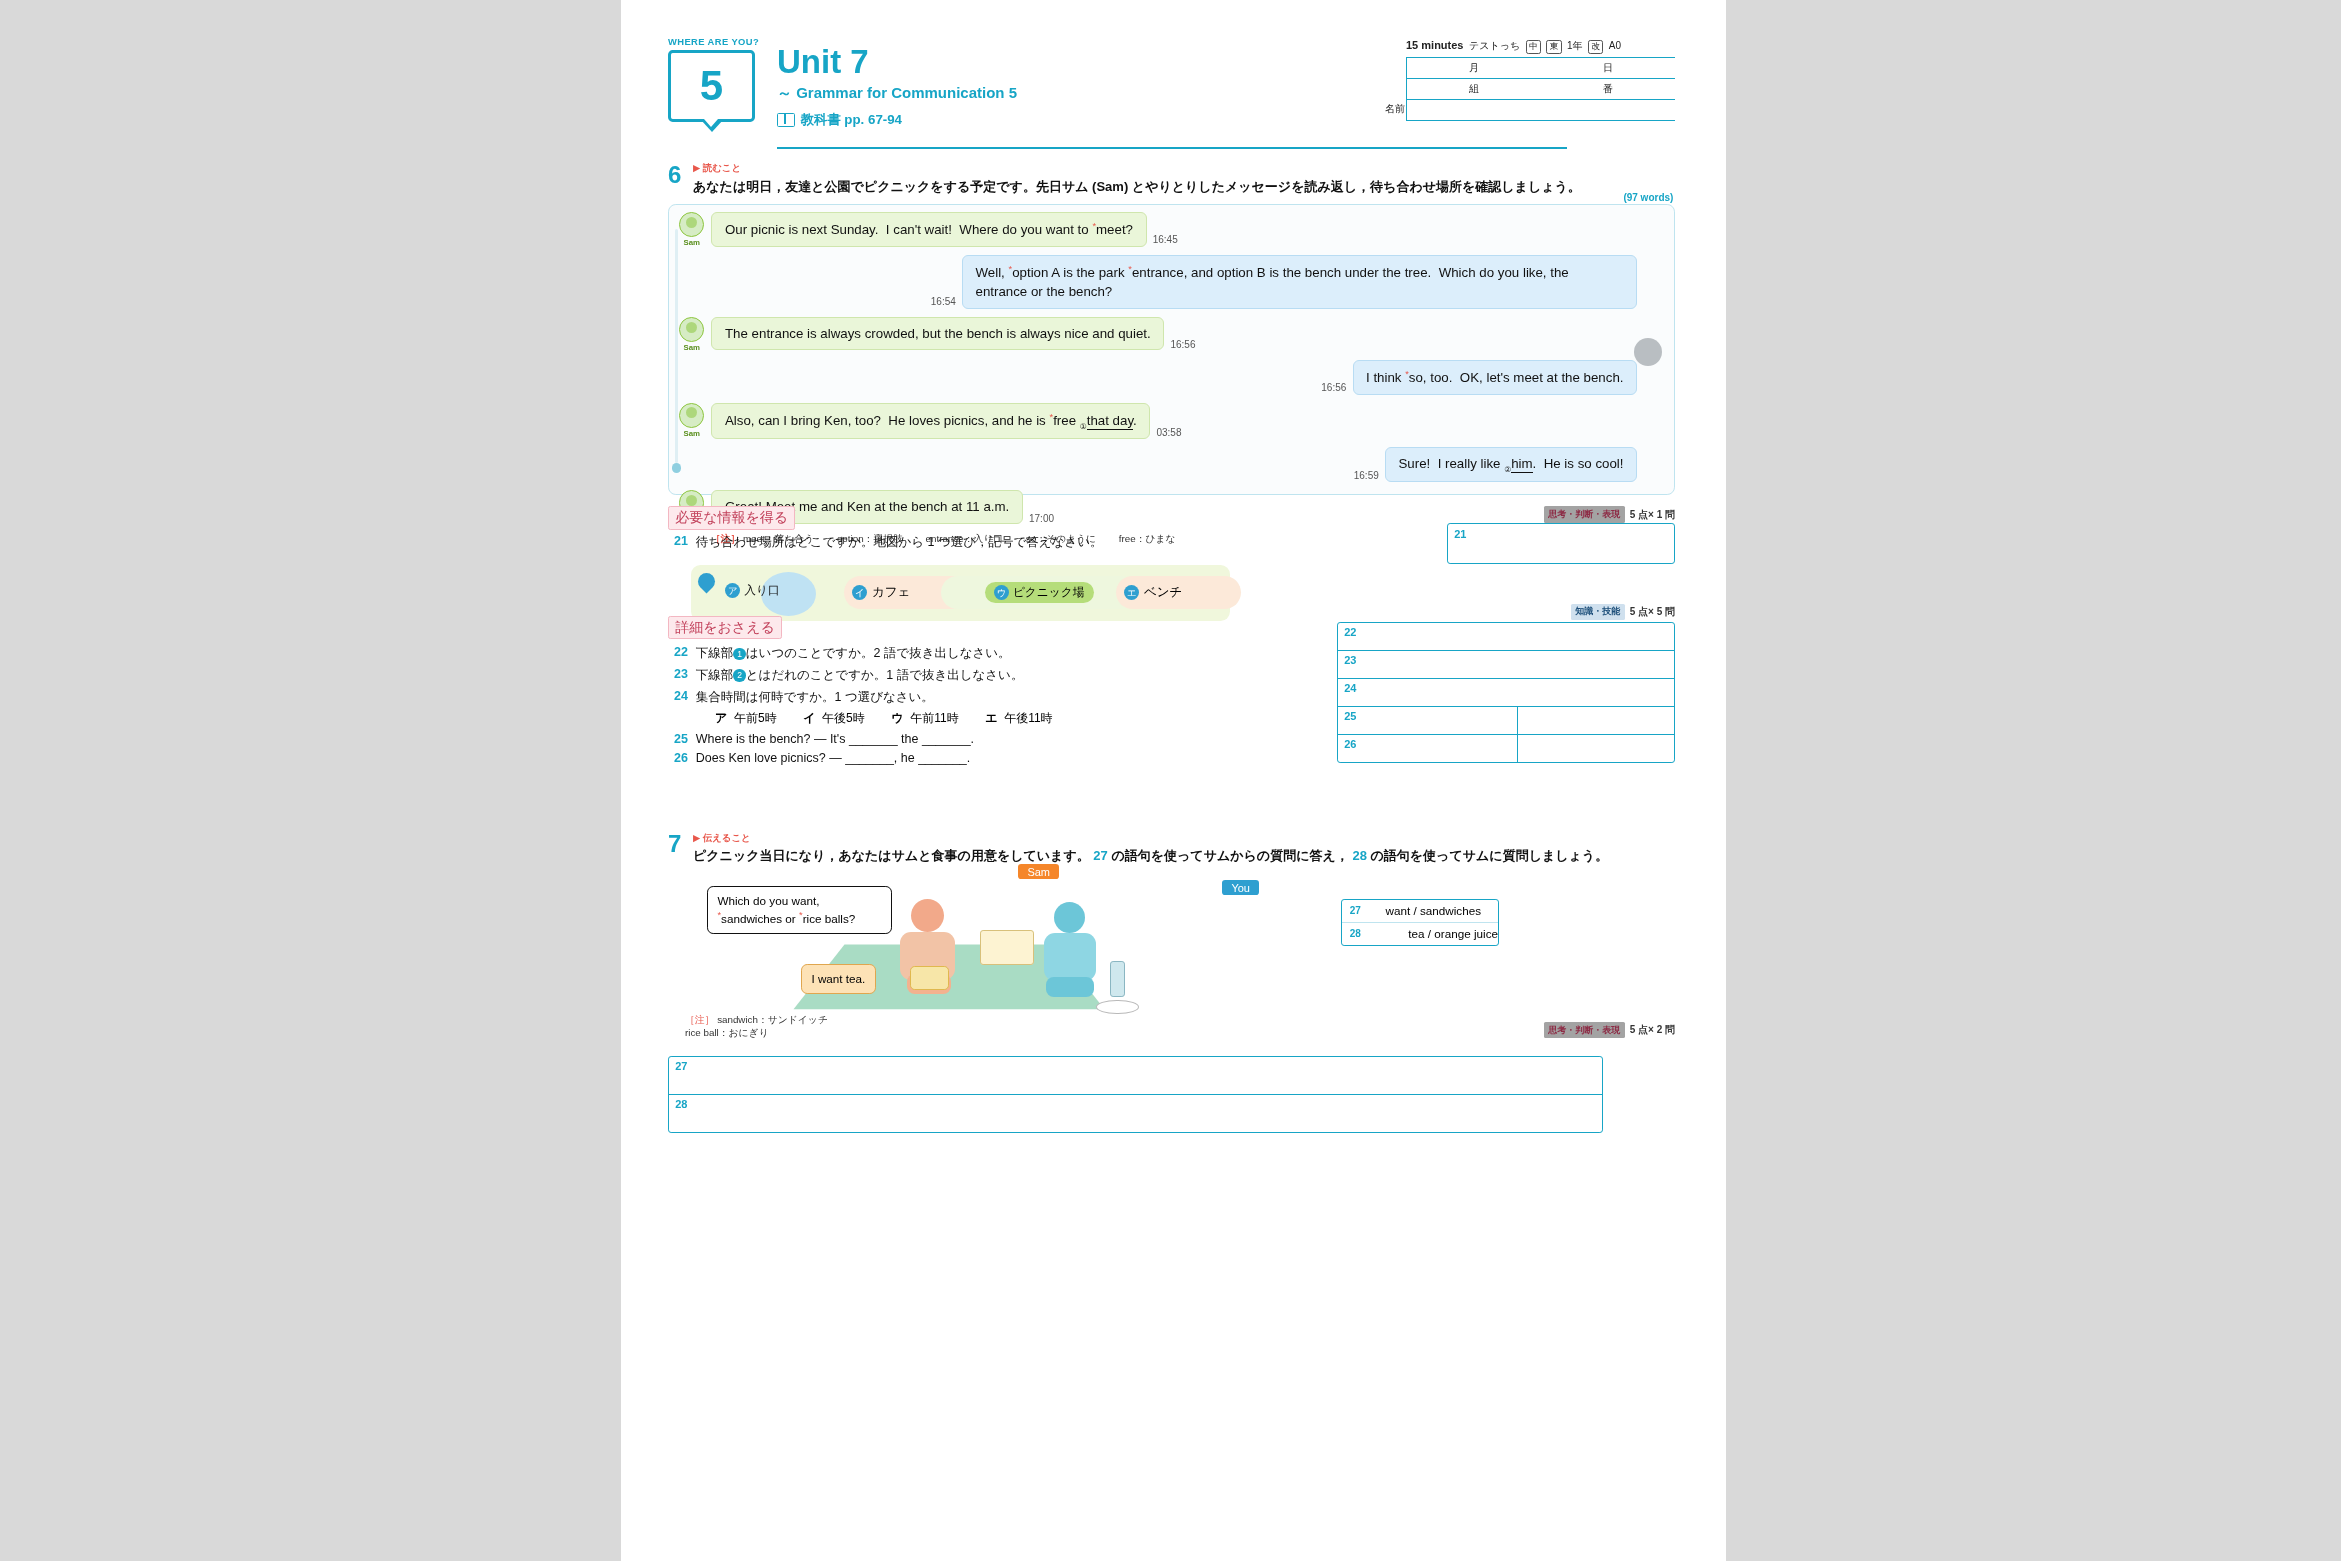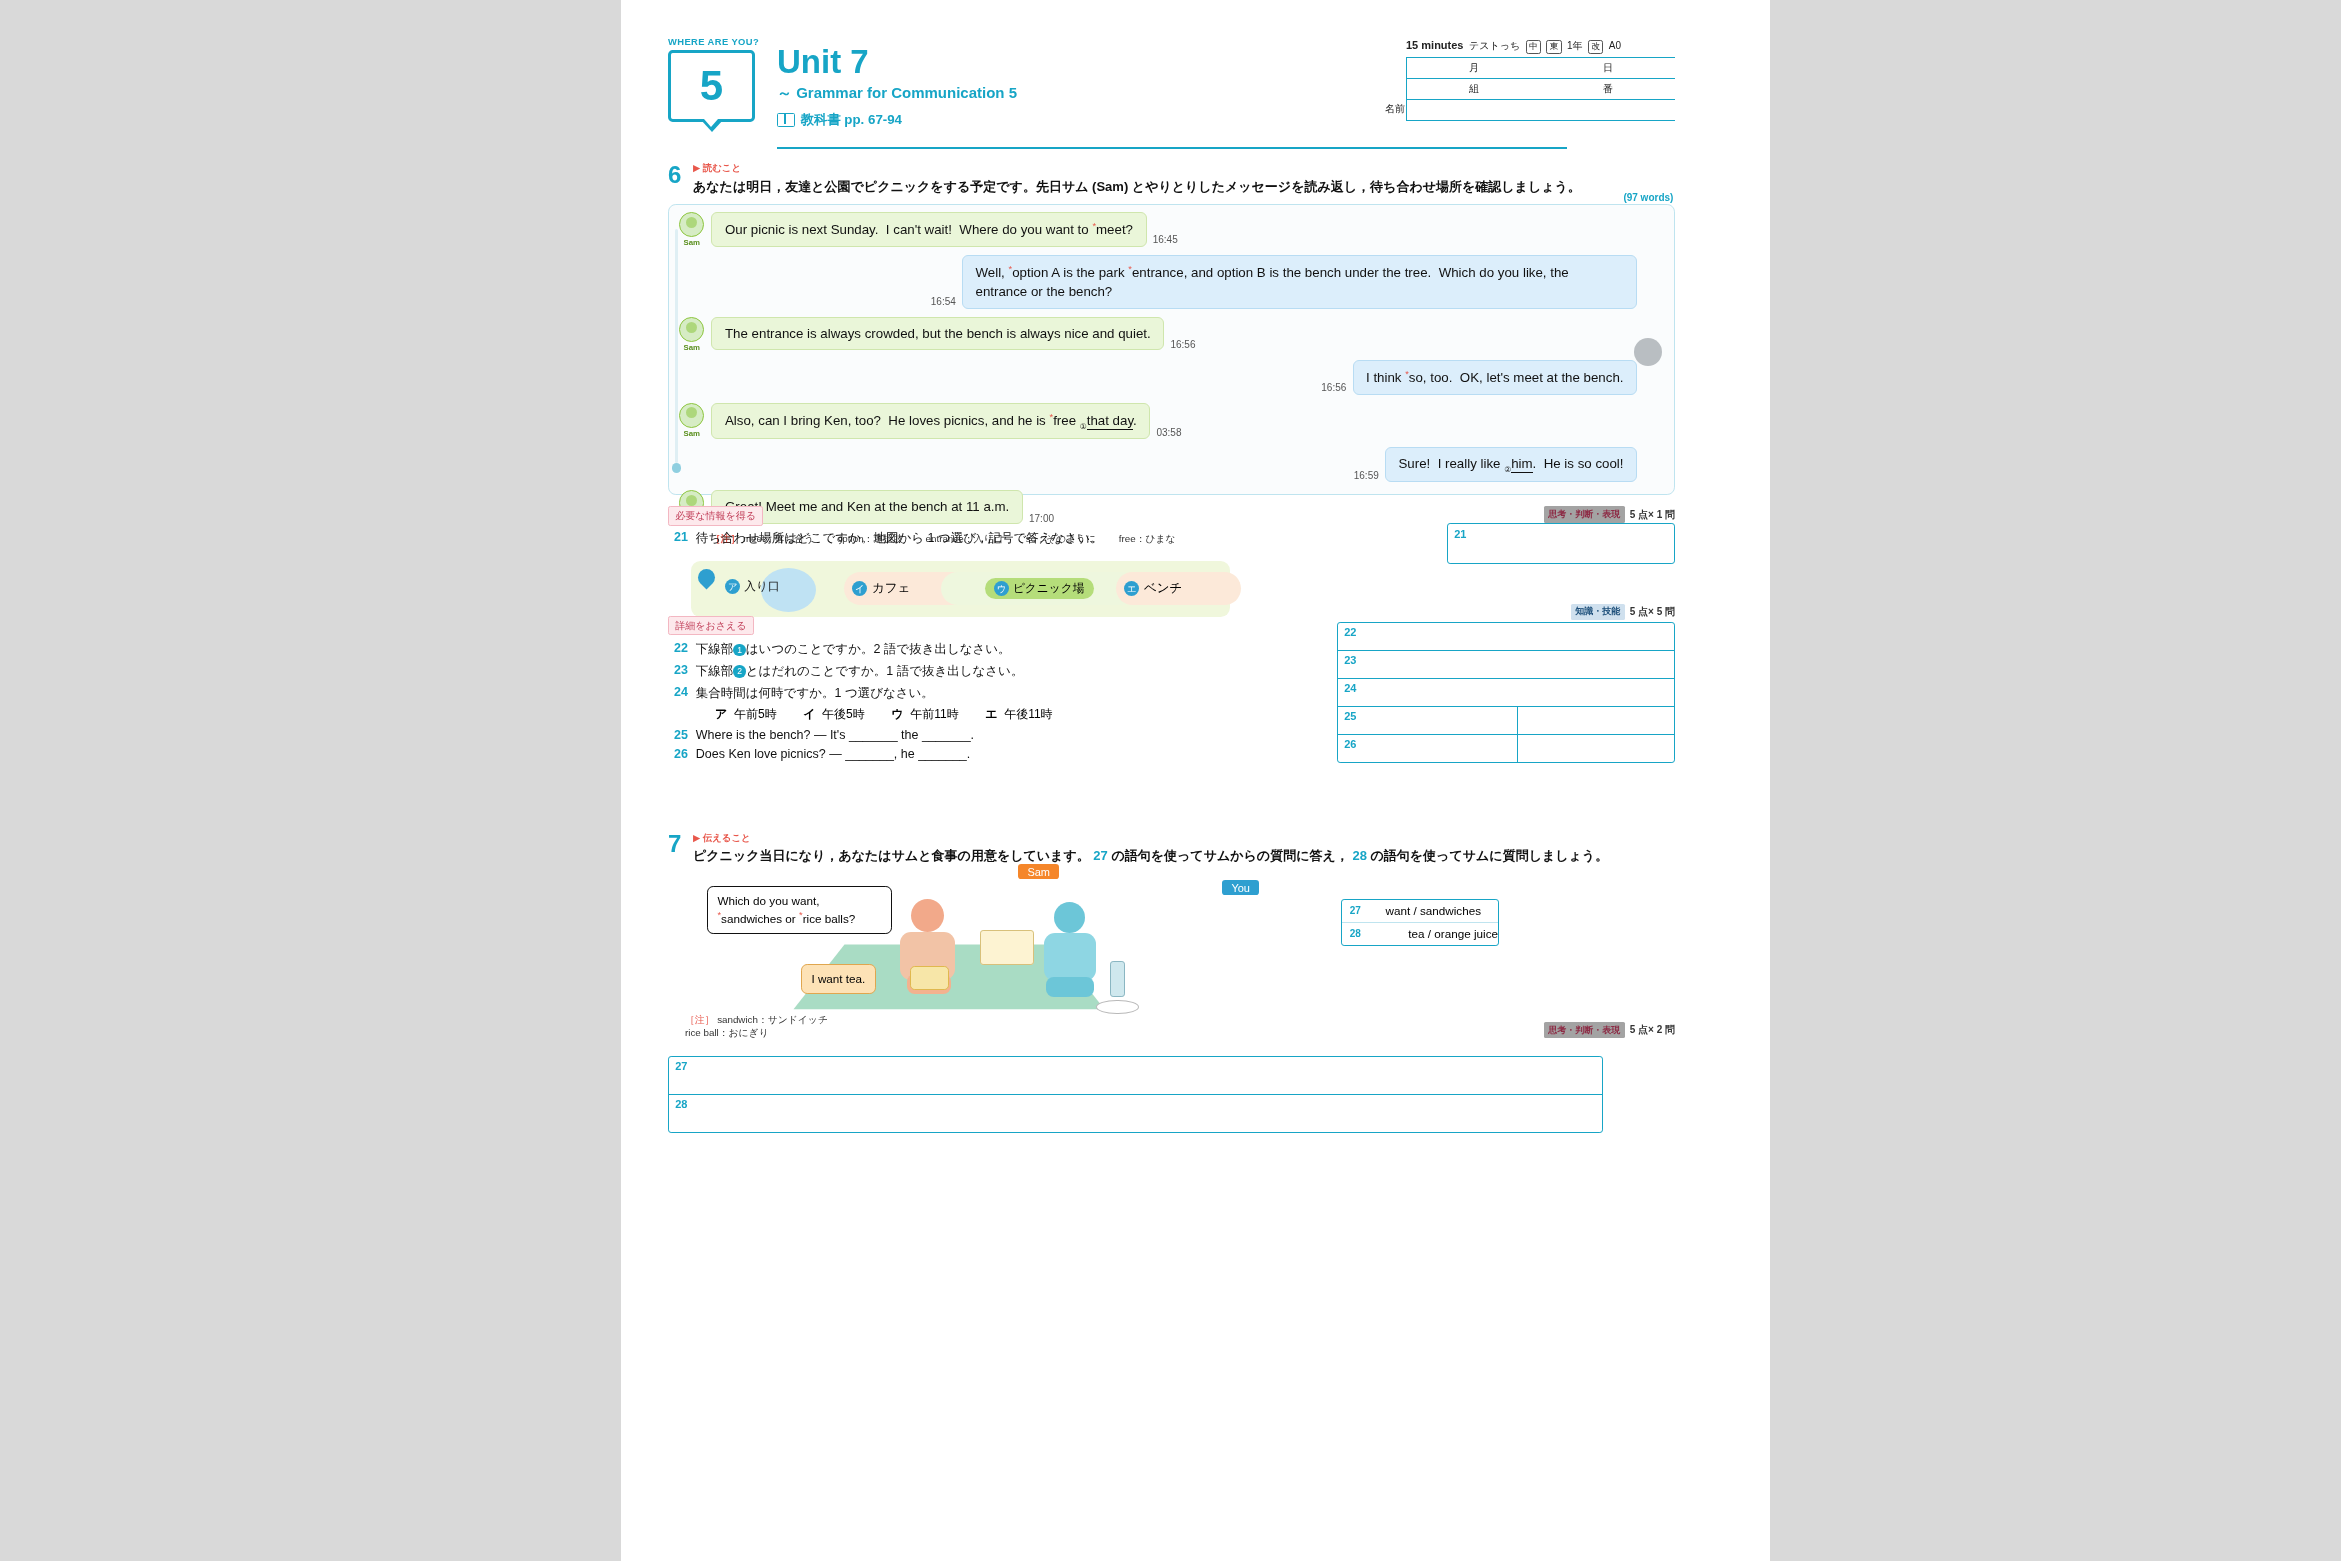--- a/index.html
+++ b/index.html
@@ -1,18 +1,18 @@
 <!DOCTYPE html>
 <html style="font-size:12.5px"><head>
 <meta charset="utf-8">
 <style>
   html,body{margin:0;padding:0;background:#d9d9d9;}
   body{font-family:"Liberation Sans","DejaVu Sans",sans-serif;}
   .page{position:relative;width:2342px;height:1561px;background:#d9d9d9;overflow:hidden;}
-  .sheet{position:absolute;left:621px;top:0;width:1105px;height:1561px;background:#ffffff;padding-left:44px;}
+  .sheet{position:absolute;left:621px;top:0;width:1105px;height:1561px;background:#ffffff;}
   .inner{position:absolute;left:47px;top:28px;width:1007px;}
 
   
   .hdr{position:relative;height:125px;}
   .badge-wrap{position:absolute;left:0;top:7.8px;width:94px;}
   .where{font-size:9.4px;font-weight:bold;color:#17a5c6;letter-spacing:0.4px;}
   .badge{margin-top:3.1px;width:81px;height:66px;border:3.1px solid #17a5c6;border-radius:4.7px;display:flex;align-items:center;justify-content:center;position:relative;}
   .badge span{font-size:42px;font-weight:bold;color:#17a5c6;line-height:1;}
   .badge:after{content:"";position:absolute;bottom:-13.3px;left:30px;width:0;height:0;border-left:11px solid transparent;border-right:11px solid transparent;border-top:12.5px solid #17a5c6;}
   .badge:before{content:"";position:absolute;bottom:-8.6px;left:33px;width:0;height:0;border-left:7.8px solid transparent;border-right:7.8px solid transparent;border-top:8.6px solid #fff;z-index:2;}
@@ -58,21 +58,21 @@
   .bub.r{background:#dceefb;border:0.8px solid #b8dcf3;}
   .time{font-size:10px;color:#555;align-self:flex-end;margin:0 6.2px 1.6px 6.2px;}
   sup.mk{color:#e8574b;font-size:9.4px;vertical-align:super;}
   .ul1{border-bottom:1.2px solid #111;position:relative;padding-bottom:0.8px;}
   .numtag{font-size:7.8px;color:#111;vertical-align:sub;}
   .notes{font-size:9.8px;color:#333;margin-top:3.1px;margin-left:34px;}
   .notes b{color:#e8574b;}
   .notes span{margin-right:20px;}
 
   
-  .pink-tag{display:inline-block;background:#fde9ec;border:0.8px solid #f3b7c2;color:#c2415b;font-size:10px;padding:1.6px 6.2px;border-radius:2.3px;}
+  .pink-tag{display:inline-block;background:#fde9ec;border:0.8px solid #f3b7c2;color:#c2415b;font-size:14px;padding:1.6px 6.2px;border-radius:2.3px;}
   .score-tag{display:inline-flex;align-items:center;gap:4.7px;font-size:10px;font-weight:bold;color:#333;}
   .score-chip{background:#a3a3a3;color:#8d2b45;font-size:9px;padding:1.6px 4.7px;border-radius:1.6px;}
   .score-chip.blue{background:#cfe0ee;color:#1d4f7a;}
   .qline{font-size:12.5px;color:#111;margin:4.7px 0;display:flex;gap:7.8px;}
   .qn{color:#17a5c6;font-weight:bold;width:20px;text-align:right;flex:0 0 20px;}
   .circ-num{display:inline-block;width:12.5px;height:12.5px;border-radius:50%;background:#17a5c6;color:#fff;font-size:8.6px;text-align:center;line-height:12.5px;vertical-align:0.8px;}
 
   .ansbox{border:1.6px solid #17a5c6;border-radius:3.1px;position:relative;background:#fff;}
   .ansbox .n{position:absolute;left:6.2px;top:3.1px;font-size:11px;color:#17a5c6;font-weight:bold;}
   .grid-box{border:1.6px solid #17a5c6;border-radius:3.1px;}

